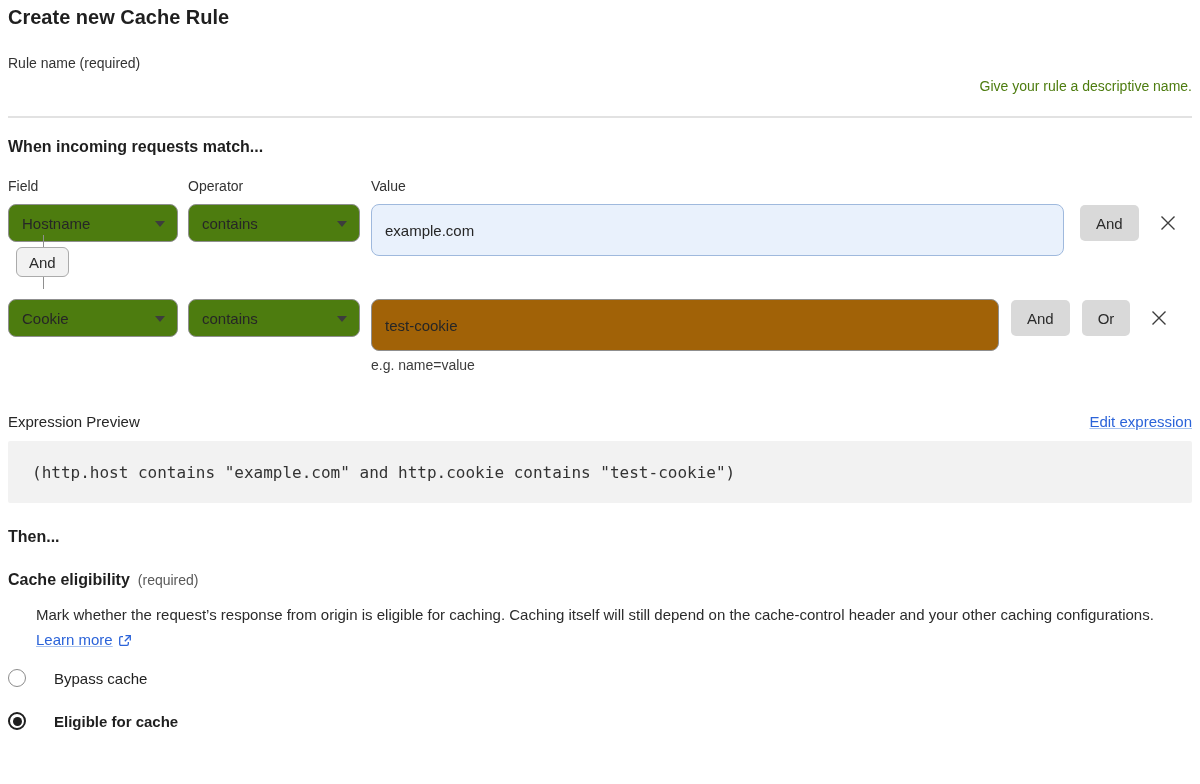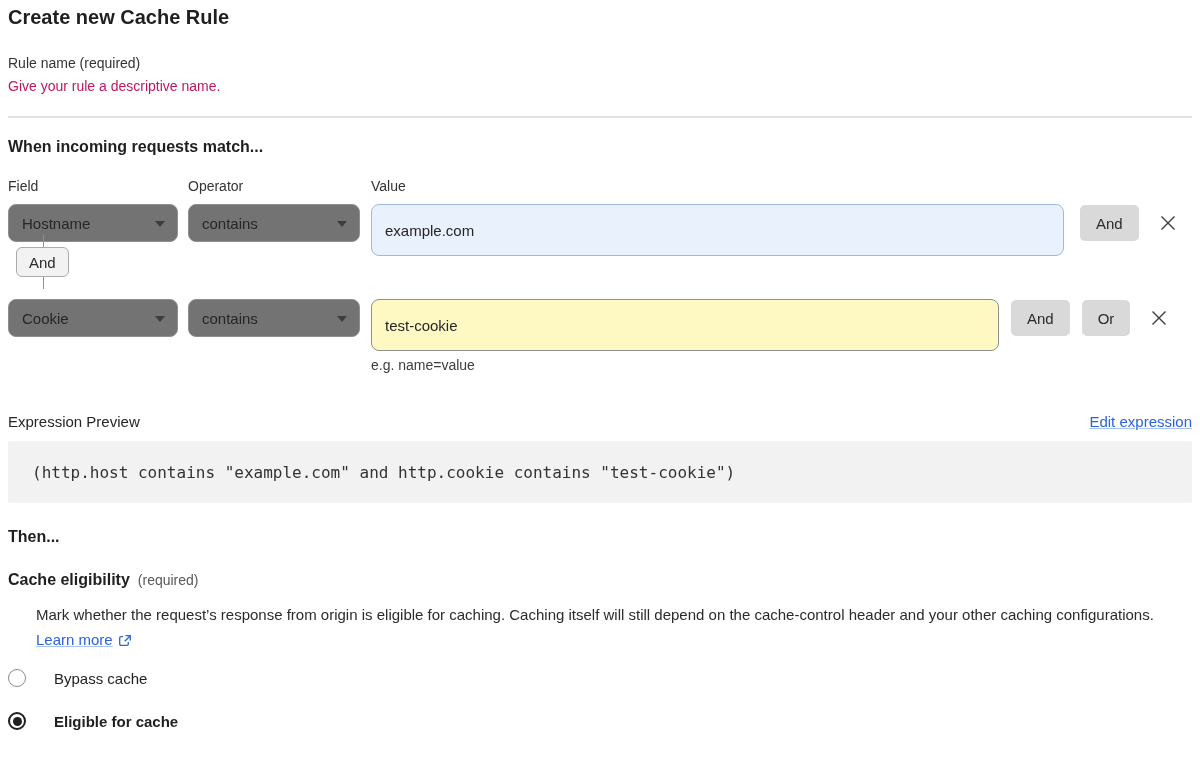--- a/index.html
+++ b/index.html
@@ -10,50 +10,50 @@
   .page-title { font-size:20px; font-weight:bold; color:#1f1f1f; }
 
   
   .field-label { font-size:14px; color:#333; margin-top:26px; }
   .text-input {
     display:block; margin-top:7px; width:588px; height:38px;
     border:1px solid #8f8f8f; border-radius:8px; padding:0 13px;
     font-family:"Liberation Sans", sans-serif; font-size:15px; color:#262626;
     background:#fff; outline:none;
   }
-  .helper { font-size:14px; color:#be185d; margin-top:7px; }
+  .helper { font-size:14px; color:#4d7c0f; margin-top:7px;text-align:right; }
 
   .divider { height:2px; background:#e2e2e2; margin-top:22px; width:1184px; border:none; }
 
   .section-heading { font-size:16px; font-weight:bold; color:#1f1f1f; }
   .match-heading { margin-top:20px; }
 
   
   .builder-labels { display:flex; margin-top:22px; font-size:14px; color:#333; }
   .lbl-field { width:170px; }
   .lbl-operator { width:172px; margin-left:10px; }
   .lbl-value { margin-left:11px; }
 
   .builder-row { display:flex; align-items:flex-start; margin-top:10px; }
   .select {
     position:relative; height:38px; border:1px solid #8f8f8f; border-radius:8px;
-    background:#737373; display:flex; align-items:center; padding:0 13px;
+    background:#4d7c0f; display:flex; align-items:center; padding:0 13px;
     font-size:15px; color:#262626; cursor:pointer;
   }
   .select-field { width:170px; }
   .select-operator { width:172px; margin-left:10px; }
   .select .chev { position:absolute; right:12px; top:16px; }
 
   .value-col { display:flex; flex-direction:column; margin-left:11px; }
   .value-input {
     height:52px; border:1px solid #8f8f8f; border-radius:8px; padding:0 13px;
     font-family:"Liberation Sans", sans-serif; font-size:15px; color:#262626; outline:none;
   }
   .row-0 .value-input { width:693px; background:#e9f1fc; border-color:#9fb9dd; }
-  .row-1 .value-input { width:628px; background:#fef9c3; }
+  .row-1 .value-input { width:628px; background:#a16207; }
   .value-hint { font-size:14px; color:#3d3d3d; margin-top:6px; }
 
   .row-actions { display:flex; align-items:center; height:38px; }
   .gray-btn {
     height:36px; padding:0 16px; background:#d9d9d9; border:none; border-radius:5px;
     font-family:"Liberation Sans", sans-serif; font-size:15px; color:#2b2b2b; cursor:pointer;
   }
   .row-0 .row-actions { margin-left:16px; }
   .row-1 .row-actions { margin-left:12px; }
   .row-1 .gray-btn + .gray-btn { margin-left:12px; }

